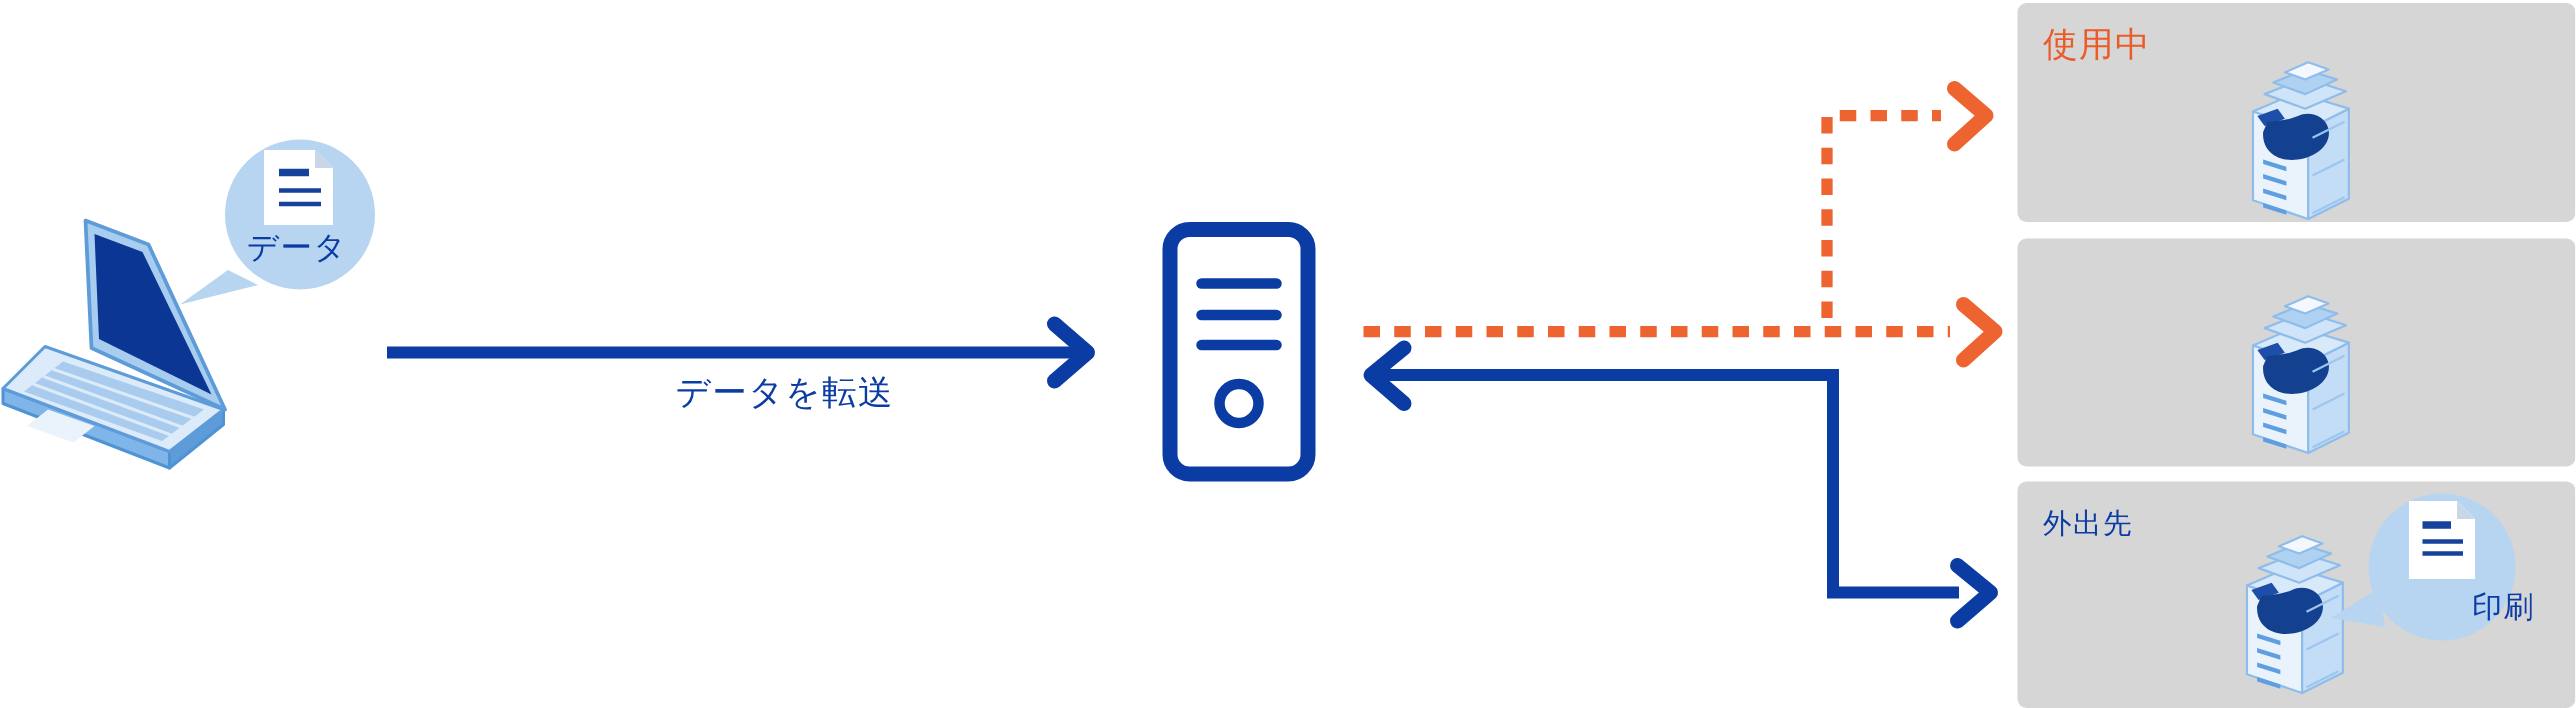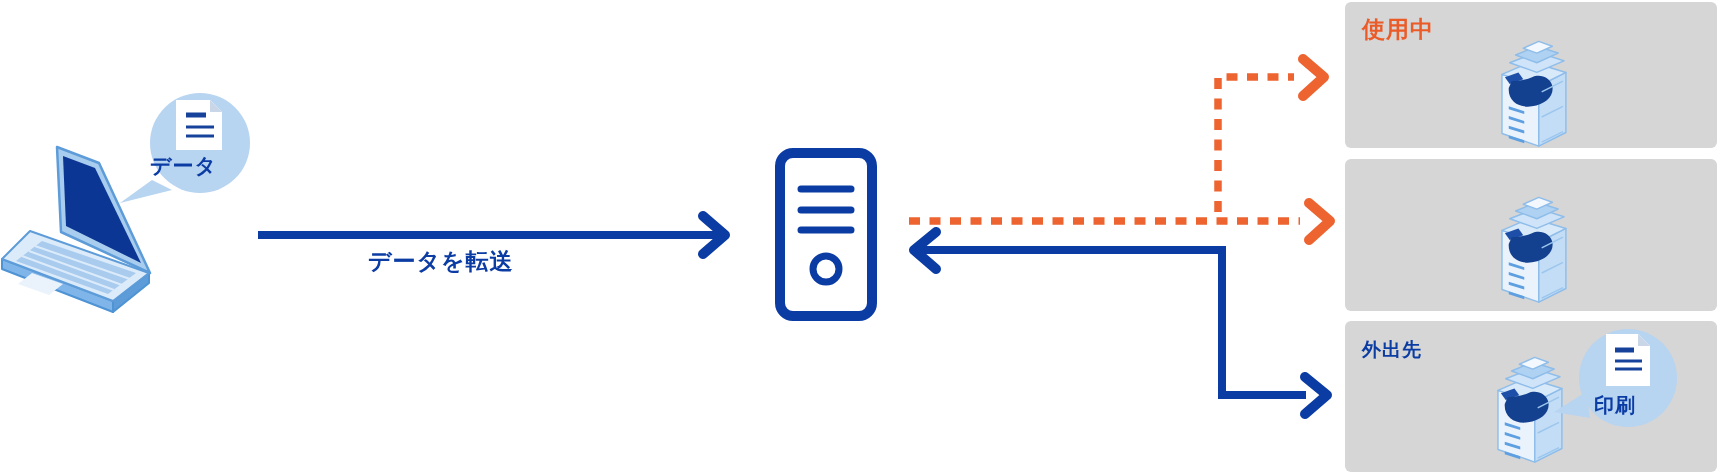--- a/index.html
+++ b/index.html
@@ -9,32 +9,32 @@
   }
   .status-box{
     position:absolute;left:1345px;width:372px;background:#D6D6D6;
     border-radius:6px;z-index:1;
   }
   #box-busy{top:2px;height:146px;}
   #box-ink{top:159px;height:152px;}
   #box-remote{top:321px;height:151px;}
   svg.gfx{position:absolute;left:0;top:0;z-index:2;}
   .lbl{
-    position:absolute;z-index:3;font-weight:700;letter-spacing:1px;
+    position:absolute;z-index:3;font-weight:400;letter-spacing:1px;
     line-height:1.32;white-space:pre-line;
   }
   .lbl.orange{color:#EA5B28;}
   .lbl.blue{color:#0B3CA4;}
   .lbl-busy{left:1362px;top:14px;font-size:23px;}
   .lbl-ink{left:1362px;top:172px;font-size:23px;}
   .lbl-remote{left:1362px;top:337px;font-size:19px;}
-  .lbl-transfer{left:368px;top:246px;width:260px;text-align:left;font-size:23px;}
+  .lbl-transfer{left:336px;top:246px;width:260px;text-align:right;font-size:23px;}
   .lbl-auth{left:1015px;top:261px;width:110px;text-align:center;font-size:23px;}
-  .lbl-data{left:150px;top:152px;width:96px;text-align:left;font-size:21px;}
-  .lbl-print{left:1594px;top:392px;width:96px;text-align:left;font-size:20px;}
+  .lbl-data{left:150px;top:152px;width:96px;text-align:center;font-size:21px;}
+  .lbl-print{left:1594px;top:392px;width:96px;text-align:right;font-size:20px;}
 </style>
 </head>
 <body>
 
 <div class="stage">
 
   <div class="status-box" id="box-busy"></div>
   <div class="status-box" id="box-ink"></div>
   <div class="status-box" id="box-remote"></div>
 

